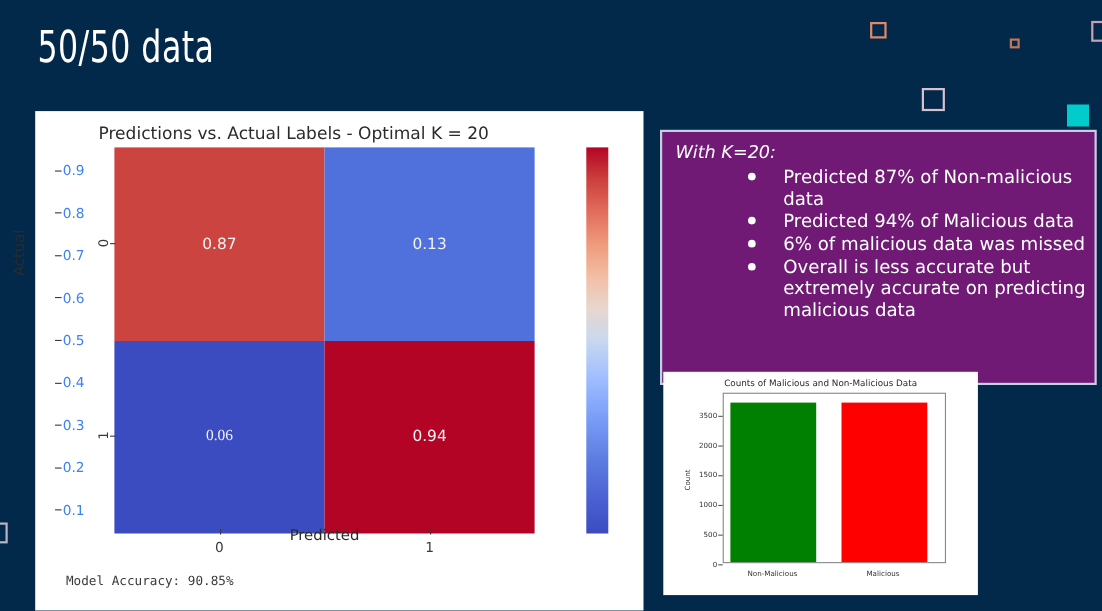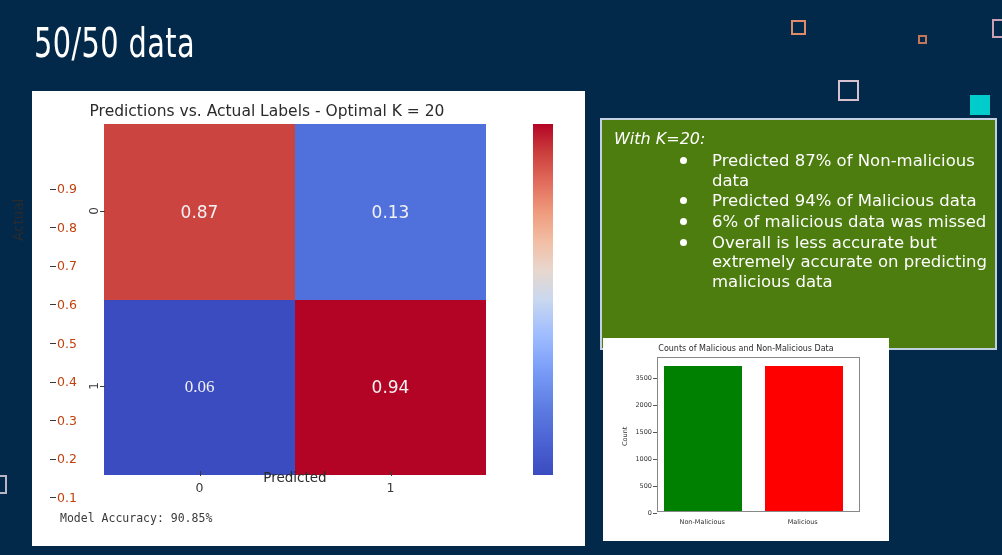--- a/index.html
+++ b/index.html
@@ -17,36 +17,36 @@
   #slide-title {
     position:absolute; left:34px; top:22px;
     font-family:"DejaVu Sans Condensed","Liberation Sans", sans-serif;
     font-size:40px; font-weight:400; letter-spacing:0.5px;
     color:#ffffff; line-height:1.05;
     transform:scaleX(0.80); transform-origin:left center;
   }
 
   
   #cm-panel {
-    position:absolute; left:32px; top:91px; width:553px; height:455px;
+    position:absolute; left:32px; top:101px; width:553px; height:455px;
     background:#ffffff;
   }
   #cm-title {
     position:absolute; left:0; top:11px; width:470px;
     text-align:center;
     font-family:"DejaVu Sans","Liberation Sans", sans-serif;
     font-size:15.5px; color:#2b2b2b;
   }
   #cm-plot {
     position:absolute; left:72px; top:33px; width:382px; height:351px;
   }
   .cm-cell {
     position:absolute; width:50%; height:50%;
     display:flex; align-items:center; justify-content:center;
-    font-size:17px; color:#f2f2f2;
+    font-size:14px; color:#f2f2f2;
     font-family:"DejaVu Sans","Liberation Sans", sans-serif;
   }
   .cm-r0c0 { left:0;   top:0; }
   .cm-r0c1 { left:50%; top:0; }
   .cm-r1c0 { left:0;   top:50%;font-family:Liberation Serif, serif; }
   .cm-r1c1 { left:50%; top:50%; }
 
   .ytick {
     position:absolute; left:-26px; width:20px; text-align:right;
     font-size:12px; color:#3a3a3a;
@@ -82,33 +82,32 @@
 
   
   #cbar {
     position:absolute; left:501px; top:33px; width:20px; height:351px;
     background:linear-gradient(to top,
       #3b4cc0 0%, #4a61d2 9%, #5d7ce1 19%, #7a9df8 30%,
       #9fbdff 40%, #c9d8ef 50%, #e7d7cf 58%, #f2c0a7 66%,
       #ef9a7c 75%, #e0695a 84%, #cb3e3c 92%, #b40426 100%);
   }
   .cbtick {
-    position:absolute; left:25px; font-size:12.5px; color:#c2410c;
+    position:absolute; left:25px; font-size:12.5px; color:#3b82f6;
     white-space:nowrap;
-    margin-top:44px;
   }
   .cbtick::before {
     content:""; position:absolute; left:-7px; top:50%;
     width:6px; height:1px; background:#3a3a3a;
   }
 
   
   #callout {
     position:absolute; left:600px; top:118px; width:397px; height:232px;
-    background:#4d7c0f; border:2px solid #c3cfe2;padding-left:29px;
+    background:#701a75; border:2px solid #c3cfe2;padding-left:29px;
   }
   #callout-lead {
     position:absolute; left:12px; top:9px;
     font-family:"DejaVu Sans","Liberation Sans", sans-serif;
     font-size:16px; font-style:italic; color:#ffffff;
   }
   #callout-list {
     position:absolute; left:74px; top:31px; width:315px;
     list-style:none;
   }

